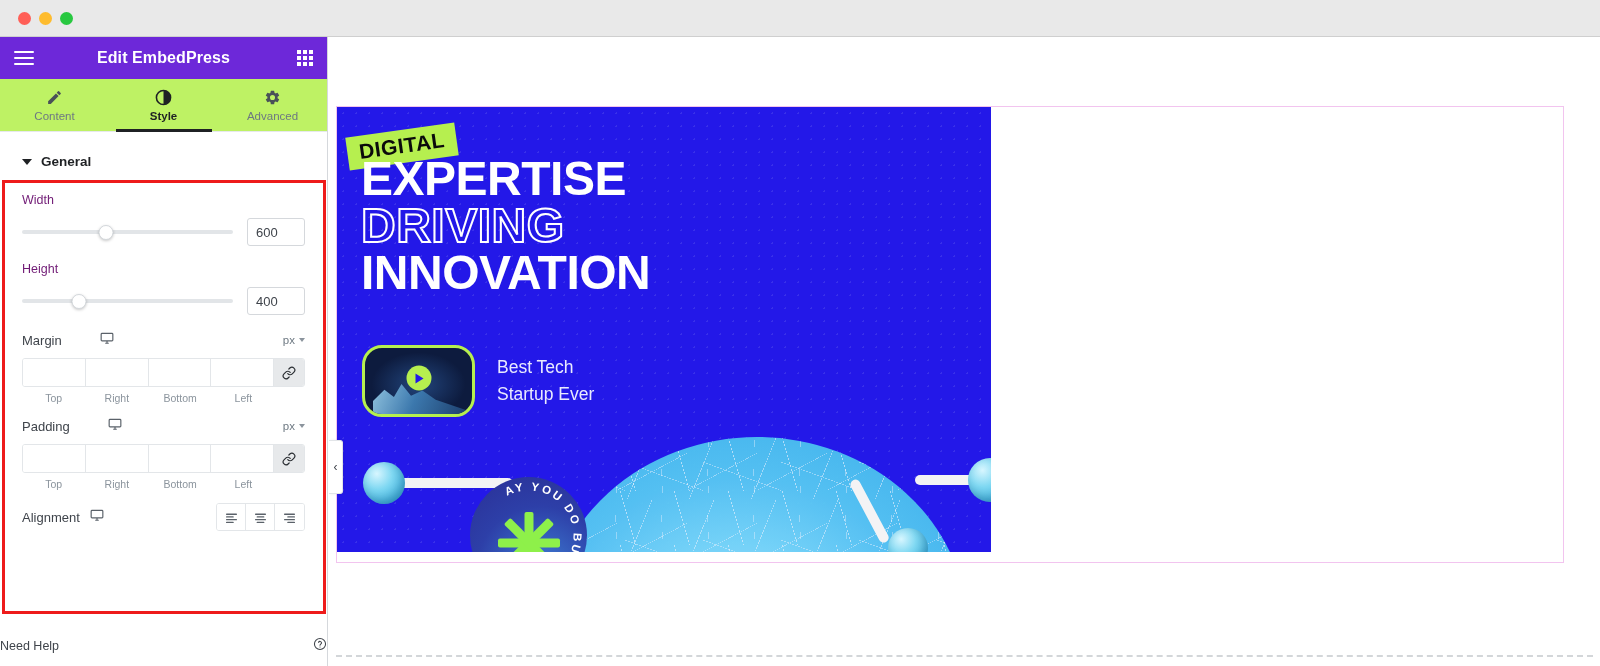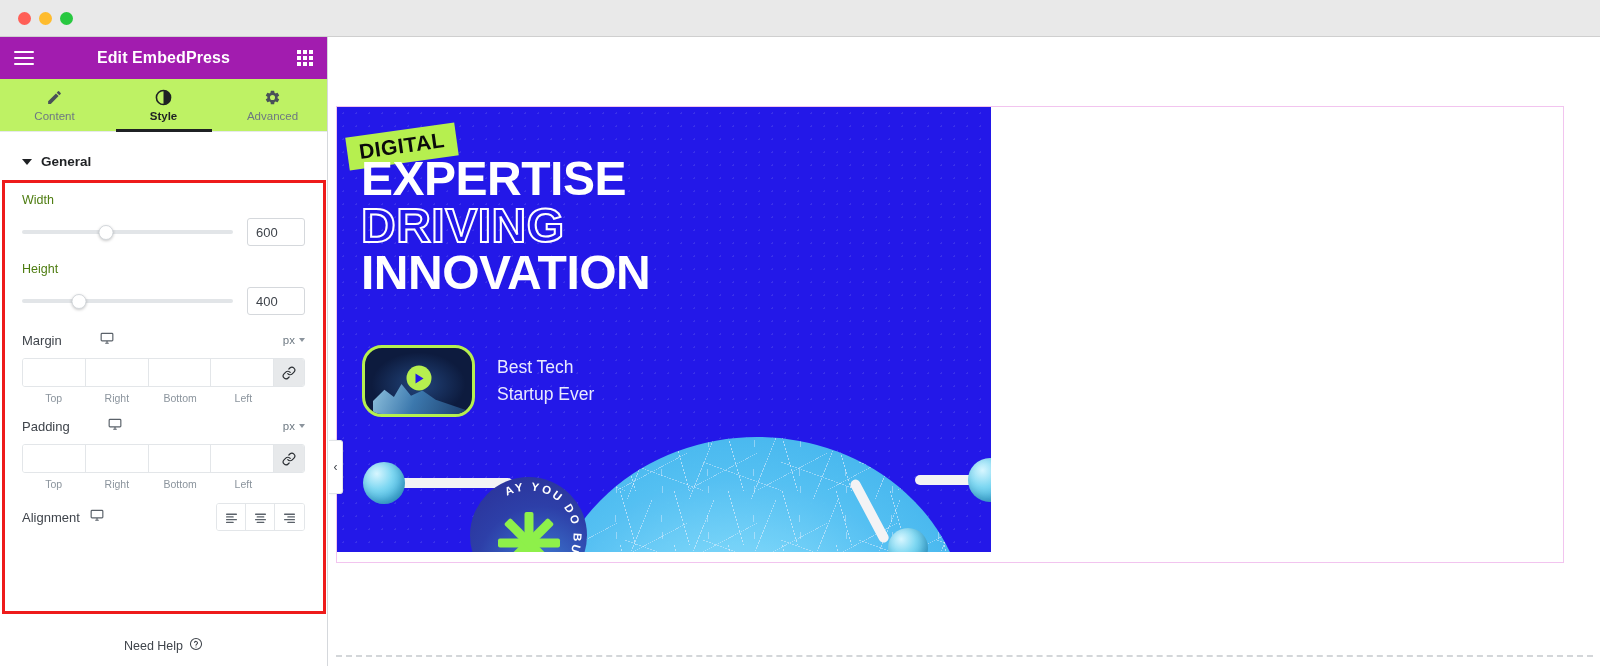--- a/index.html
+++ b/index.html
@@ -24,21 +24,21 @@
   .light.green { background: #28c840; }
 
   
   .panel {
     position: absolute; left: 0; top: 37px; width: 328px; height: 629px;
     background: #ffffff;
     border-right: 1px solid #d5d8dc;
     overflow: hidden;
   }
   .panel-header {
-    height: 42px; background: #a21caf; color: #fff;
+    height: 42px; background: #6d28d9; color: #fff;
     display: flex; align-items: center; justify-content: space-between;
     padding: 0 14px;
   }
   .panel-title {
     font-size: 16px; font-weight: bold; letter-spacing: .1px;
     position: absolute; left: 0; right: 0; text-align: center; pointer-events: none;
   }
   .hamburger { width: 20px; display: flex; flex-direction: column; gap: 4px; z-index: 2; cursor: pointer; }
   .hamburger span { display: block; height: 2px; background: #fff; border-radius: 1px; }
   .grid-icon { display: grid; grid-template-columns: repeat(3, 4px); gap: 2px; z-index: 2; cursor: pointer; }
@@ -65,21 +65,21 @@
     border: 3px solid #ee1b1b; pointer-events: none; z-index: 5;
   }
 
   .controls { padding: 22px 22px 0 22px; }
   .section-head {
     display: flex; align-items: center; gap: 9px;
     font-size: 13.5px; font-weight: bold; color: #1f2124; margin-bottom: 24px;
   }
   .caret { width: 0; height: 0; border-left: 5px solid transparent; border-right: 5px solid transparent; border-top: 6px solid #1f2124; }
 
-  .field-label { font-size: 12.5px; color: #4d7c0f; margin-bottom: 11px; }
+  .field-label { font-size: 12.5px; color: #701a75; margin-bottom: 11px; }
   .row-slider { display: flex; align-items: center; gap: 14px; margin-bottom: 16px; }
   .slider { position: relative; flex: 1; height: 16px; display: flex; align-items: center; cursor: pointer; }
   .slider .track { width: 100%; height: 4px; border-radius: 2px; background: #e2e5e8; }
   .slider .knob {
     position: absolute; width: 15px; height: 15px; border-radius: 50%;
     background: #fff; border: 1px solid #d4d8dc; box-shadow: 0 1px 3px rgba(0,0,0,.22);
     transform: translateX(-50%);
   }
   .num-input {
     width: 58px; height: 28px; border: 1px solid #d5d8dc; border-radius: 3px;
@@ -110,21 +110,21 @@
 
   .align-row { display: flex; align-items: center; margin-top: 4px; }
   .align-btns { margin-left: auto; display: flex; border: 1px solid #e3e6e9; border-radius: 3px; overflow: hidden; }
   .align-btn { width: 29px; height: 26px; display: flex; align-items: center; justify-content: center;
     border-right: 1px solid #e3e6e9; background: #fff; cursor: pointer; }
   .align-btn:last-child { border-right: none; }
 
   .need-help {
     position: absolute; left: 0; right: 0; bottom: 12px; text-align: center;
     font-size: 12.5px; color: #3f444b; display: flex; align-items: center;
-    justify-content: center; gap: 6px; cursor: pointer;
+    justify-content: space-between; gap: 6px; cursor: pointer;
   }
 
   
   .canvas {
     position: absolute; left: 329px; top: 37px; width: 1271px; height: 629px;
     background: #ffffff; overflow: hidden;
   }
   .container-box {
     position: absolute; left: 7px; top: 69px; width: 1228px; height: 457px;
     border: 1px solid #f2c4ef;

